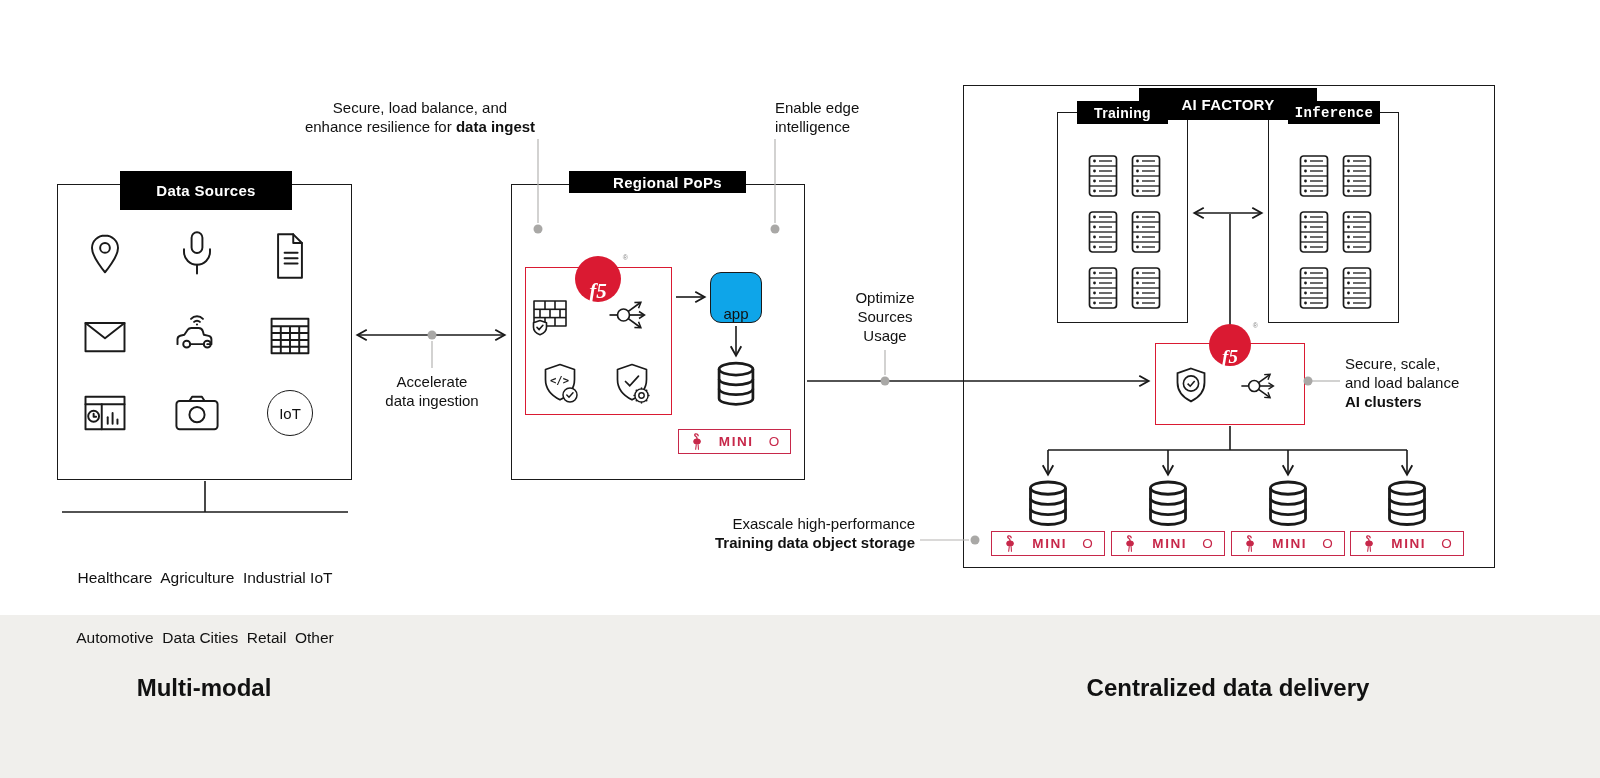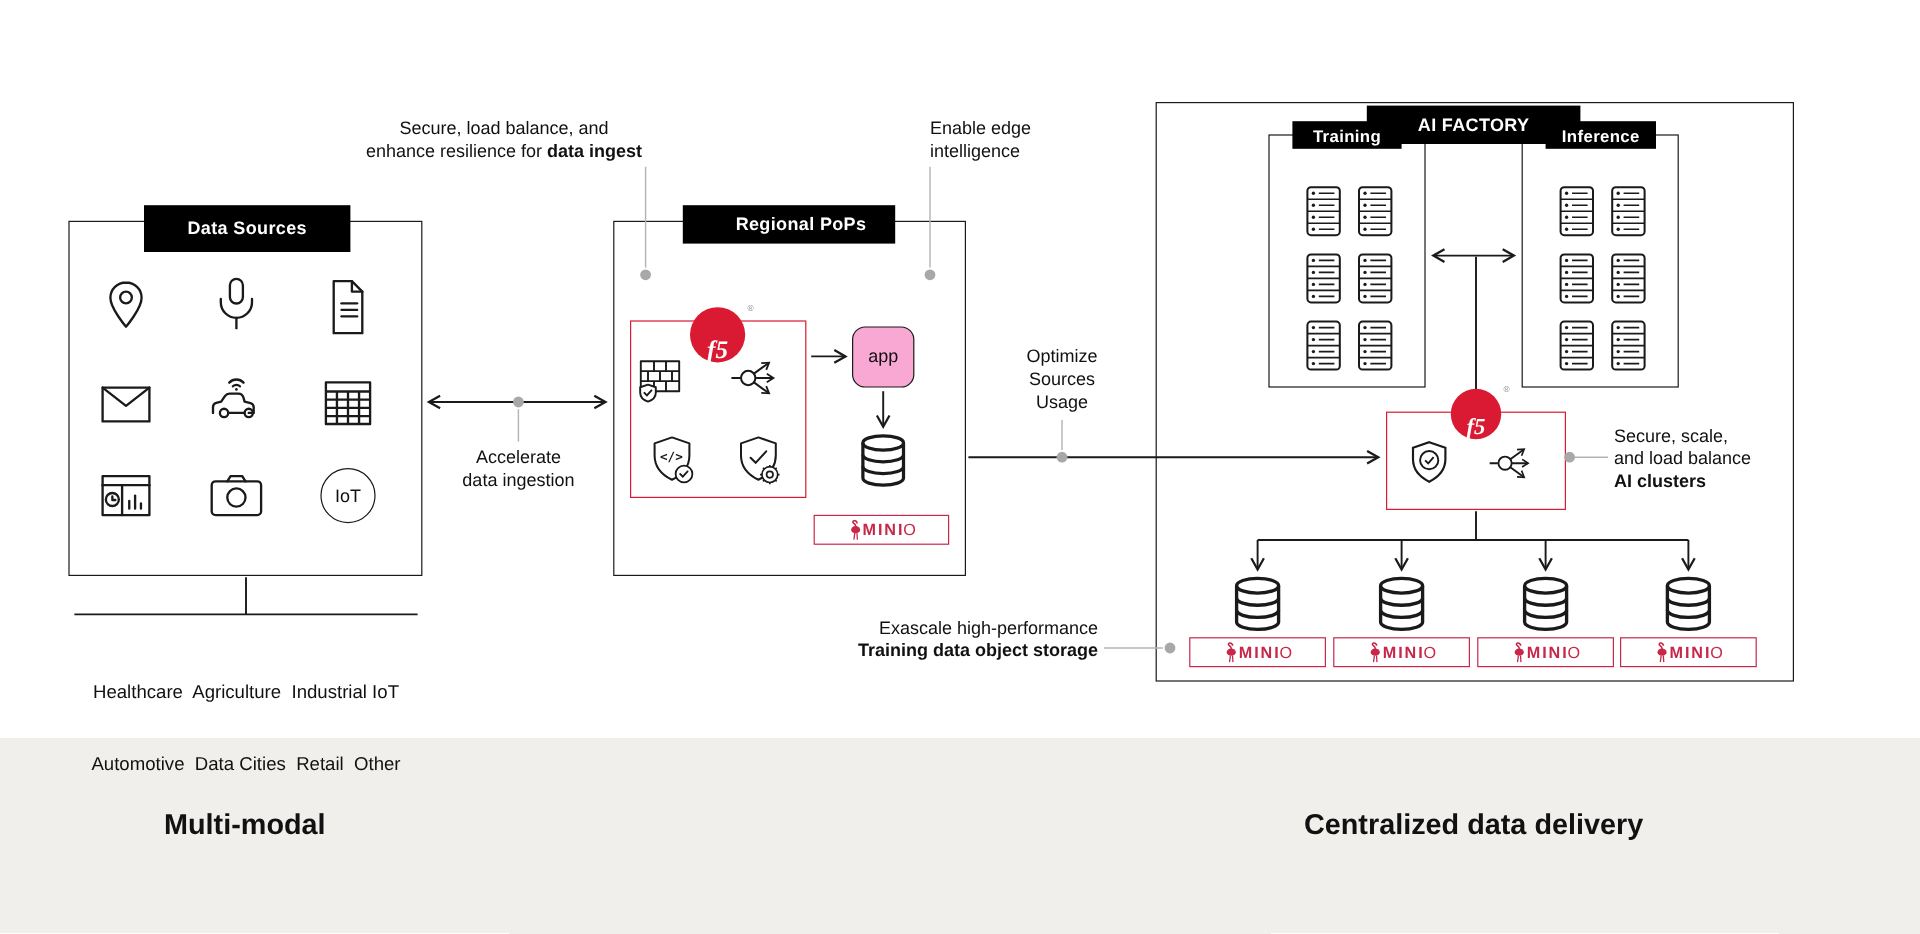--- a/index.html
+++ b/index.html
@@ -7,22 +7,22 @@
   .canvas{position:relative;width:1600px;height:778px;background:#fff;color:#111;overflow:hidden;}
   .box{position:absolute;border:1.6px solid #1a1a1a;background:#fff;}
   .redbox{position:absolute;border:1.6px solid #da1a32;background:transparent;}
   .header-label{position:absolute;background:#000;color:#fff;font-weight:700;font-size:15px;display:flex;align-items:center;justify-content:center;letter-spacing:.3px;z-index:6;}
   .header-label.small{font-size:14px;}
   .overlay{position:absolute;left:0;top:0;z-index:4;pointer-events:none;}
   .icon{position:absolute;z-index:6;}
   .f5-circle{position:absolute;background:#da1a32;border-radius:50%;display:flex;align-items:flex-end;justify-content:center;z-index:7;}
   .f5-text{font-family:"Liberation Serif", serif;font-style:italic;font-weight:700;color:#fff;line-height:1;}
   .f5-reg{position:absolute;font-size:7px;color:#888;top:-2px;right:-7px;}
-  .app-box{position:absolute;border:1.6px solid #1a1a1a;border-radius:11px;display:flex;align-items:center;justify-content:center;font-size:15px;background:#f9a8d4;z-index:6;}
-  .minio-box{position:absolute;border:1.6px solid #c7284a;display:flex;align-items:center;justify-content:center;gap:0;color:#c7284a;background:#fff;z-index:6;}
+  .app-box{position:absolute;border:1.6px solid #1a1a1a;border-radius:11px;display:flex;align-items:flex-end;justify-content:center;font-size:15px;background:#0ea5e9;z-index:6;}
+  .minio-box{position:absolute;border:1.6px solid #c7284a;display:flex;align-items:center;justify-content:center;gap:16px;color:#c7284a;background:#fff;z-index:6;}
   .minio-text{font-size:13.5px;font-weight:800;letter-spacing:1.6px;line-height:1;}
   .minio-o{font-size:13.5px;font-weight:400;letter-spacing:0;line-height:1;margin-left:-1px;}
   .iot-circle{position:absolute;width:46px;height:46px;border:1.8px solid #1a1a1a;border-radius:50%;display:flex;align-items:center;justify-content:center;font-size:15px;z-index:6;}
   .ann{position:absolute;font-size:15px;line-height:19px;z-index:6;}
   .center{text-align:center;} .right{text-align:right;}
   .b{font-weight:700;}
   .industries{position:absolute;font-size:15.5px;line-height:20px;text-align:center;white-space:pre;z-index:6;}
   .footer-strip{position:absolute;background:#f0efec;z-index:1;}
   .footer-label{position:absolute;transform:translateX(-50%);font-size:24px;font-weight:700;color:#111;z-index:6;}
 </style>
@@ -122,24 +122,24 @@
       <circle cx="538" cy="229" r="4.5"></circle>
       <circle cx="775" cy="229" r="4.5"></circle>
       <circle cx="432" cy="335" r="4.5"></circle>
       <circle cx="885" cy="381" r="4.5"></circle>
       <circle cx="1308" cy="381" r="4.5"></circle>
       <circle cx="975" cy="540" r="4.5"></circle>
     </g>
   </svg>
 
   <div class="header-label" style="left:120px;top:171px;width:172px;height:39px;">Data Sources</div>
-  <div class="header-label" style="left:569px;top:171px;width:177px;height:32px;padding-left:20px;">Regional PoPs</div>
+  <div class="header-label" style="left:569px;top:171px;width:177px;height:22px;padding-left:20px;">Regional PoPs</div>
   <div class="header-label" style="left:1139px;top:72px;width:178px;height:32px;margin-top:16px;">AI FACTORY</div>
   <div class="header-label small" style="left:1077px;top:101px;width:91px;height:23px;">Training</div>
-  <div class="header-label small" style="left:1288px;top:101px;width:92px;height:23px;">Inference</div>
+  <div class="header-label small" style="left:1288px;top:101px;width:92px;height:23px;font-family:Liberation Mono, monospace;">Inference</div>
 
   <svg class="icon" style="left:79px;top:230px;" width="52" height="52" viewBox="0 0 48 48" fill="none" stroke="#1a1a1a" stroke-width="1.8" stroke-linecap="round" stroke-linejoin="round">
     <path d="M24 5c-6.6 0-12 5.2-12 11.7C12 25 24 39 24 39s12-14 12-22.3C36 10.2 30.6 5 24 5z"></path>
       <circle cx="24" cy="16.5" r="4.5"></circle>
   </svg>
   <svg class="icon" style="left:171px;top:228px;" width="52" height="52" viewBox="0 0 48 48" fill="none" stroke="#1a1a1a" stroke-width="1.8" stroke-linecap="round" stroke-linejoin="round">
     <rect x="19" y="4" width="10" height="19" rx="5"></rect>
       <path d="M12 19.5V22c0 6.6 5.4 12 12 12s12-5.4 12-12v-2.5"></path>
       <line x1="24" y1="34" x2="24" y2="42"></line>
   </svg>

